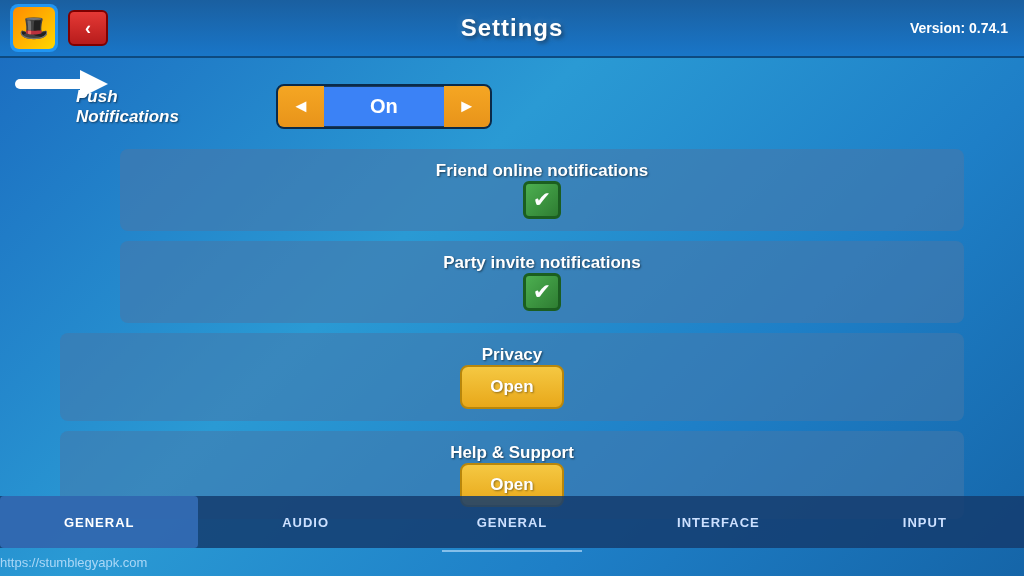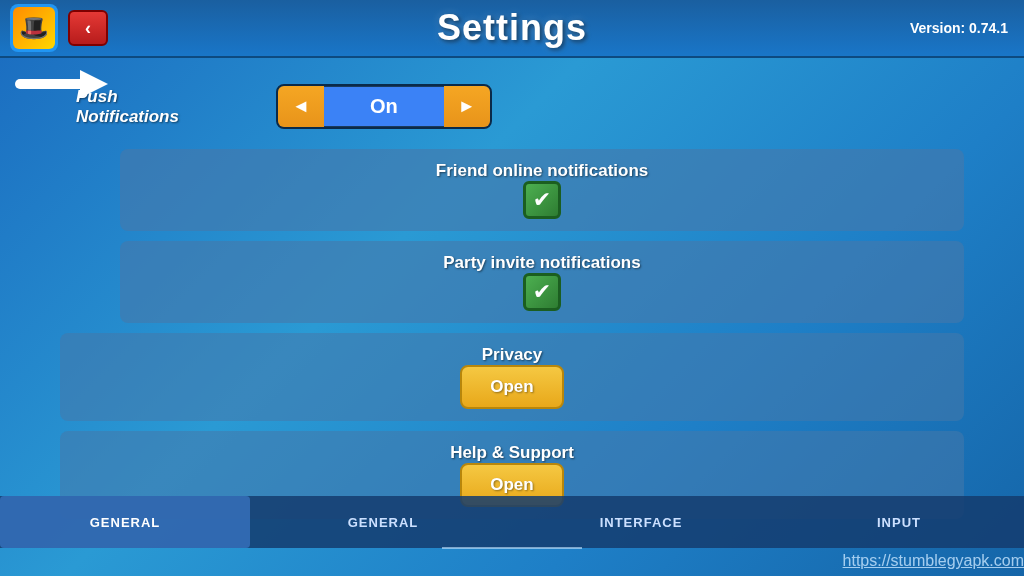--- a/index.html
+++ b/index.html
@@ -63,21 +63,21 @@
       display: flex;
       align-items: center;
       justify-content: center;
       cursor: pointer;
       color: white;
       font-size: 18px;
       font-weight: bold;
     }
 
     .page-title {
-      font-size: 36px;
+      font-size: 24px;
       font-weight: 900;
       color: white;
       text-shadow: 2px 2px 4px rgba(0,0,0,0.5), 0 0 10px rgba(255,255,255,0.2);
       letter-spacing: 1px;
     }
 
     .version-text {
       position: absolute;
       right: 16px;
       color: white;
@@ -274,24 +274,23 @@
       color: white;
       border-radius: 4px;
     }
 
     
     .footer-url {
       position: absolute;
       bottom: 6px;
       left: 0;
       right: 0;
-      text-align: right;
-      font-size: 16px;
+      text-align: left;
+      font-size: 13px;
       color: rgba(200, 230, 255, 0.8);
-      text-decoration: underline;
     }
 
     .footer-line {
       width: 140px;
       height: 2px;
       background: rgba(200, 230, 255, 0.6);
       margin: 0 auto 3px;
     }
   </style>
 </head>
@@ -350,20 +349,23 @@
     <button class="open-btn">Open</button>
   </div>
 
 </div>
 
 <div class="bottom-tabs">
   <div class="tab-item active">
     <span>GENERAL</span>
   </div>
   <div class="tab-item">
+    <span>AUDIO</span>
+  </div>
+  <div class="tab-item">
     <span>GENERAL</span>
   </div>
   <div class="tab-item">
     <span>INTERFACE</span>
   </div>
   <div class="tab-item">
     <span>INPUT</span>
   </div>
 </div>
 

